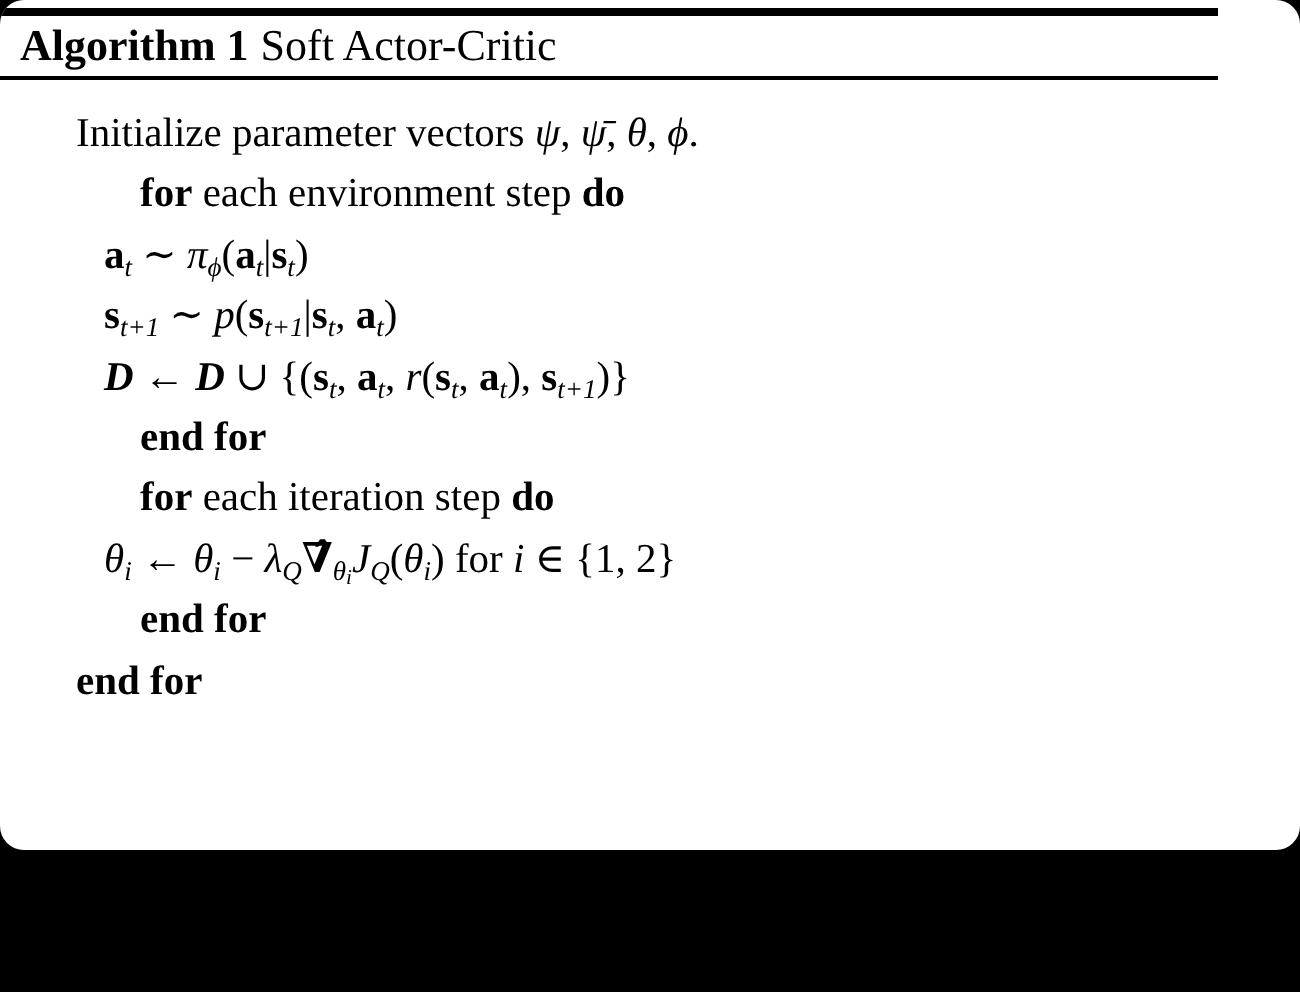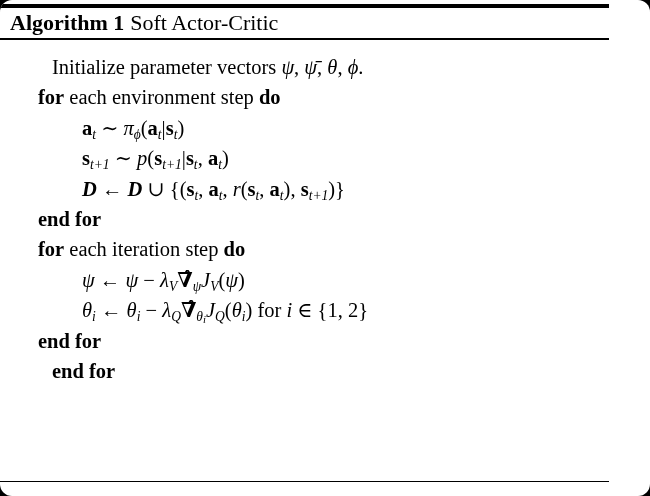--- a/index.html
+++ b/index.html
@@ -3,21 +3,21 @@
 <meta charset="utf-8">
 <style>
   html, body {
     margin: 0; padding: 0;
     width: 650px; height: 496px;
     background: #000;
     font-family: "Liberation Serif", "DejaVu Serif", serif;
   }
   #paper {
     position: relative;
-    width: 650px; height: 496px;
+    width: 650px; height: 425px;
     background: #ffffff;
     color: #000000;
     border-radius: 12px;
     overflow: hidden;
   }
   .rule {
     position: absolute;
     left: 0;
     width: 609px;
     background: #000000;
@@ -39,23 +39,23 @@
     position: absolute;
     left: 0; top: 52px;
     width: 650px;
     font-size: 20.5px;
   }
   .line {
     height: 30.4px;
     line-height: 30.4px;
     white-space: nowrap;
   }
-  .i0 { padding-left: 52px; }
-  .i1 { padding-left: 38px; }
-  .i2 { padding-left: 82px; }
+  .i0 { padding-left: 38px; }
+  .i1 { padding-left: 70px; }
+  .i2 { padding-left: 52px; }
 
   .kw  { font-weight: bold; }
   .m   { font-style: italic; }
   .mb  { font-weight: bold; }
   .cal { font-style: italic; font-weight: 600; }
   .sub {
     font-size: 66%;
     position: relative;
     top: 0.30em;
     letter-spacing: 0;
@@ -76,19 +76,18 @@
   </div>
   <div class="rule" id="rule-header"></div>
   <div id="algo-body">
       <div class="line i0"><span>Initialize parameter vectors </span><span class="m">ψ</span><span>, </span><span class="m">ψ̄</span><span>, </span><span class="m">θ</span><span>, </span><span class="m">ϕ</span><span>.</span></div>
       <div class="line i1"><span class="kw">for</span><span> each environment step </span><span class="kw">do</span></div>
       <div class="line i2"><span class="mb">a</span><span class="sub m">t</span><span> ∼ </span><span class="m">π</span><span class="sub m">ϕ</span><span>(</span><span class="mb">a</span><span class="sub m">t</span><span>|</span><span class="mb">s</span><span class="sub m">t</span><span>)</span></div>
       <div class="line i2"><span class="mb">s</span><span class="sub m">t+1</span><span> ∼ </span><span class="m">p</span><span>(</span><span class="mb">s</span><span class="sub m">t+1</span><span>|</span><span class="mb">s</span><span class="sub m">t</span><span>, </span><span class="mb">a</span><span class="sub m">t</span><span>)</span></div>
       <div class="line i2"><span class="cal">D</span><span> ← </span><span class="cal">D</span><span> ∪ {(</span><span class="mb">s</span><span class="sub m">t</span><span>, </span><span class="mb">a</span><span class="sub m">t</span><span>, </span><span class="m">r</span><span>(</span><span class="mb">s</span><span class="sub m">t</span><span>, </span><span class="mb">a</span><span class="sub m">t</span><span>), </span><span class="mb">s</span><span class="sub m">t+1</span><span>)}</span></div>
       <div class="line i1"><span class="kw">end for</span></div>
       <div class="line i1"><span class="kw">for</span><span> each iteration step </span><span class="kw">do</span></div>
-      <div class="line i2"><span class="m">ψ</span><span> ← </span><span class="m">ψ</span><span> − </span><span class="m">λ</span><span class="sub m">V</span><span class="mb">∇̂</span><span class="sub m">ψ</span><span class="m">J</span><span class="sub m">V</span><span>(</span><span class="m">ψ</span><span>)</span></div>
       <div class="line i2"><span class="m">θ</span><span class="sub m">i</span><span> ← </span><span class="m">θ</span><span class="sub m">i</span><span> − </span><span class="m">λ</span><span class="sub m">Q</span><span class="mb">∇̂</span><span class="sub m">θ</span><span class="ss m">i</span><span class="m">J</span><span class="sub m">Q</span><span>(</span><span class="m">θ</span><span class="sub m">i</span><span>) for </span><span class="m">i</span><span> ∈ {1, 2}</span></div>
       <div class="line i1"><span class="kw">end for</span></div>
       <div class="line i0"><span class="kw">end for</span></div>
     </div>
   <div class="rule" id="rule-bottom"></div>
 </div>
 
 </body></html>

